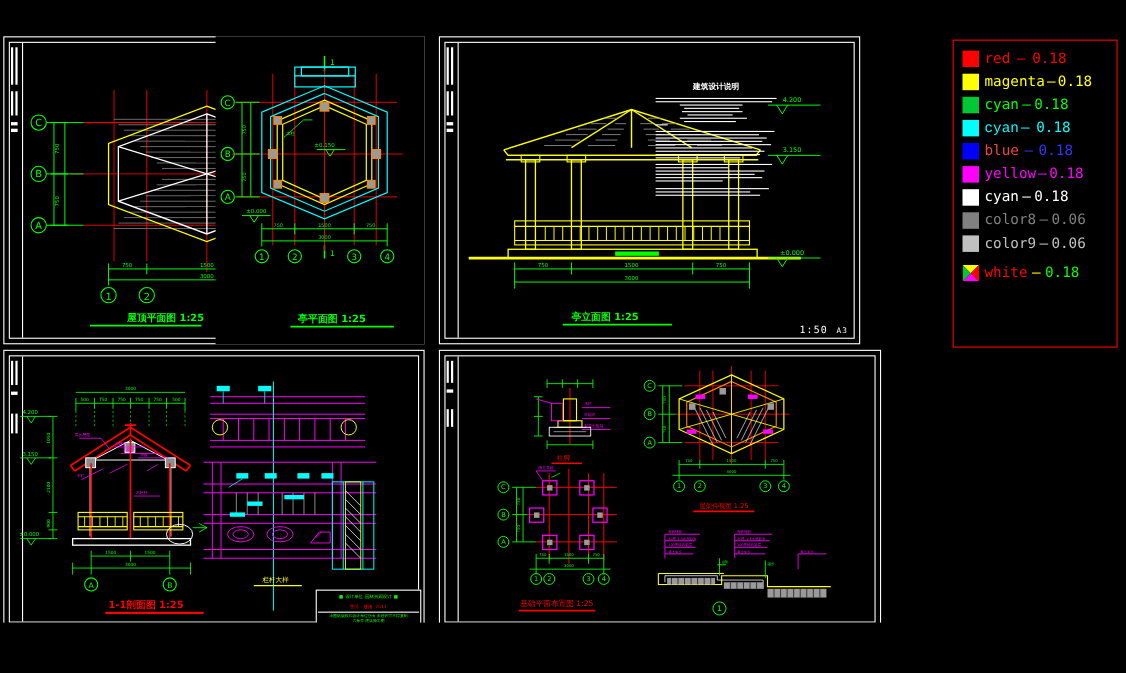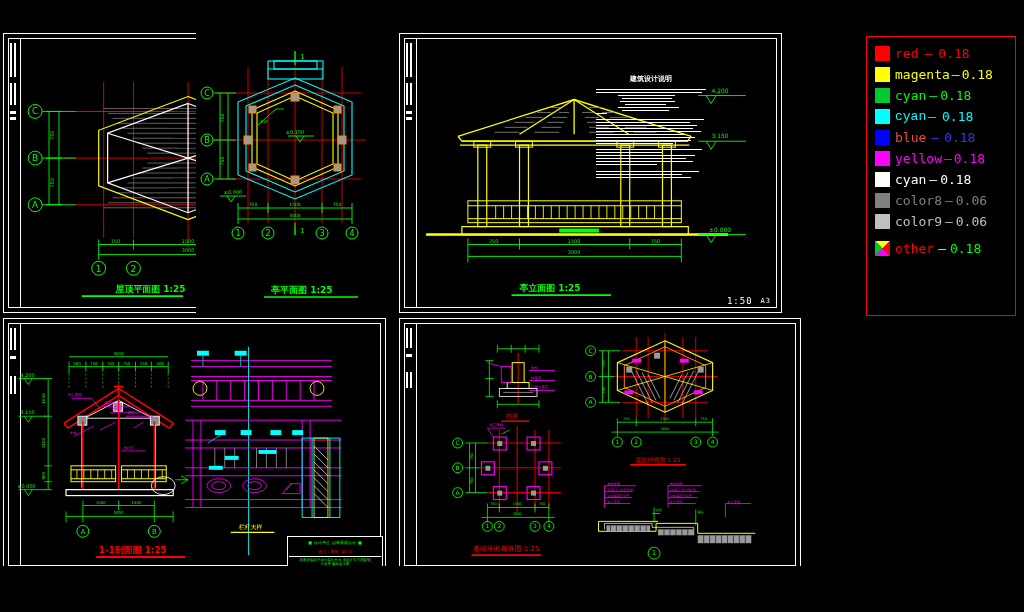--- a/index.html
+++ b/index.html
@@ -1160,21 +1160,21 @@
 
     <div class="leg-row">
       <span class="leg-sw" style="position:relative; overflow:hidden;">
         <svg width="15" height="15" viewBox="0 0 15 15" style="display:block;">
           <polygon points="0,0 15,0 7.5,7.5" fill="#ffff00"></polygon>
           <polygon points="15,0 15,15 7.5,7.5" fill="#ff0000"></polygon>
           <polygon points="15,15 0,15 7.5,7.5" fill="#ff00ff"></polygon>
           <polygon points="0,15 0,0 7.5,7.5" fill="#00c832"></polygon>
         </svg>
       </span>
-      <span class="leg-name" style="color:#ff0000;">other</span>
+      <span class="leg-name" style="color:#ff0000;">white</span>
       <span class="leg-dash" style="color:#ffff00; margin:0 4px;">—</span>
       <span class="leg-val" style="color:#00ff00;">0.18</span>
     </div>
   </div>
 
   <div id="footer">
     
     
     
     

